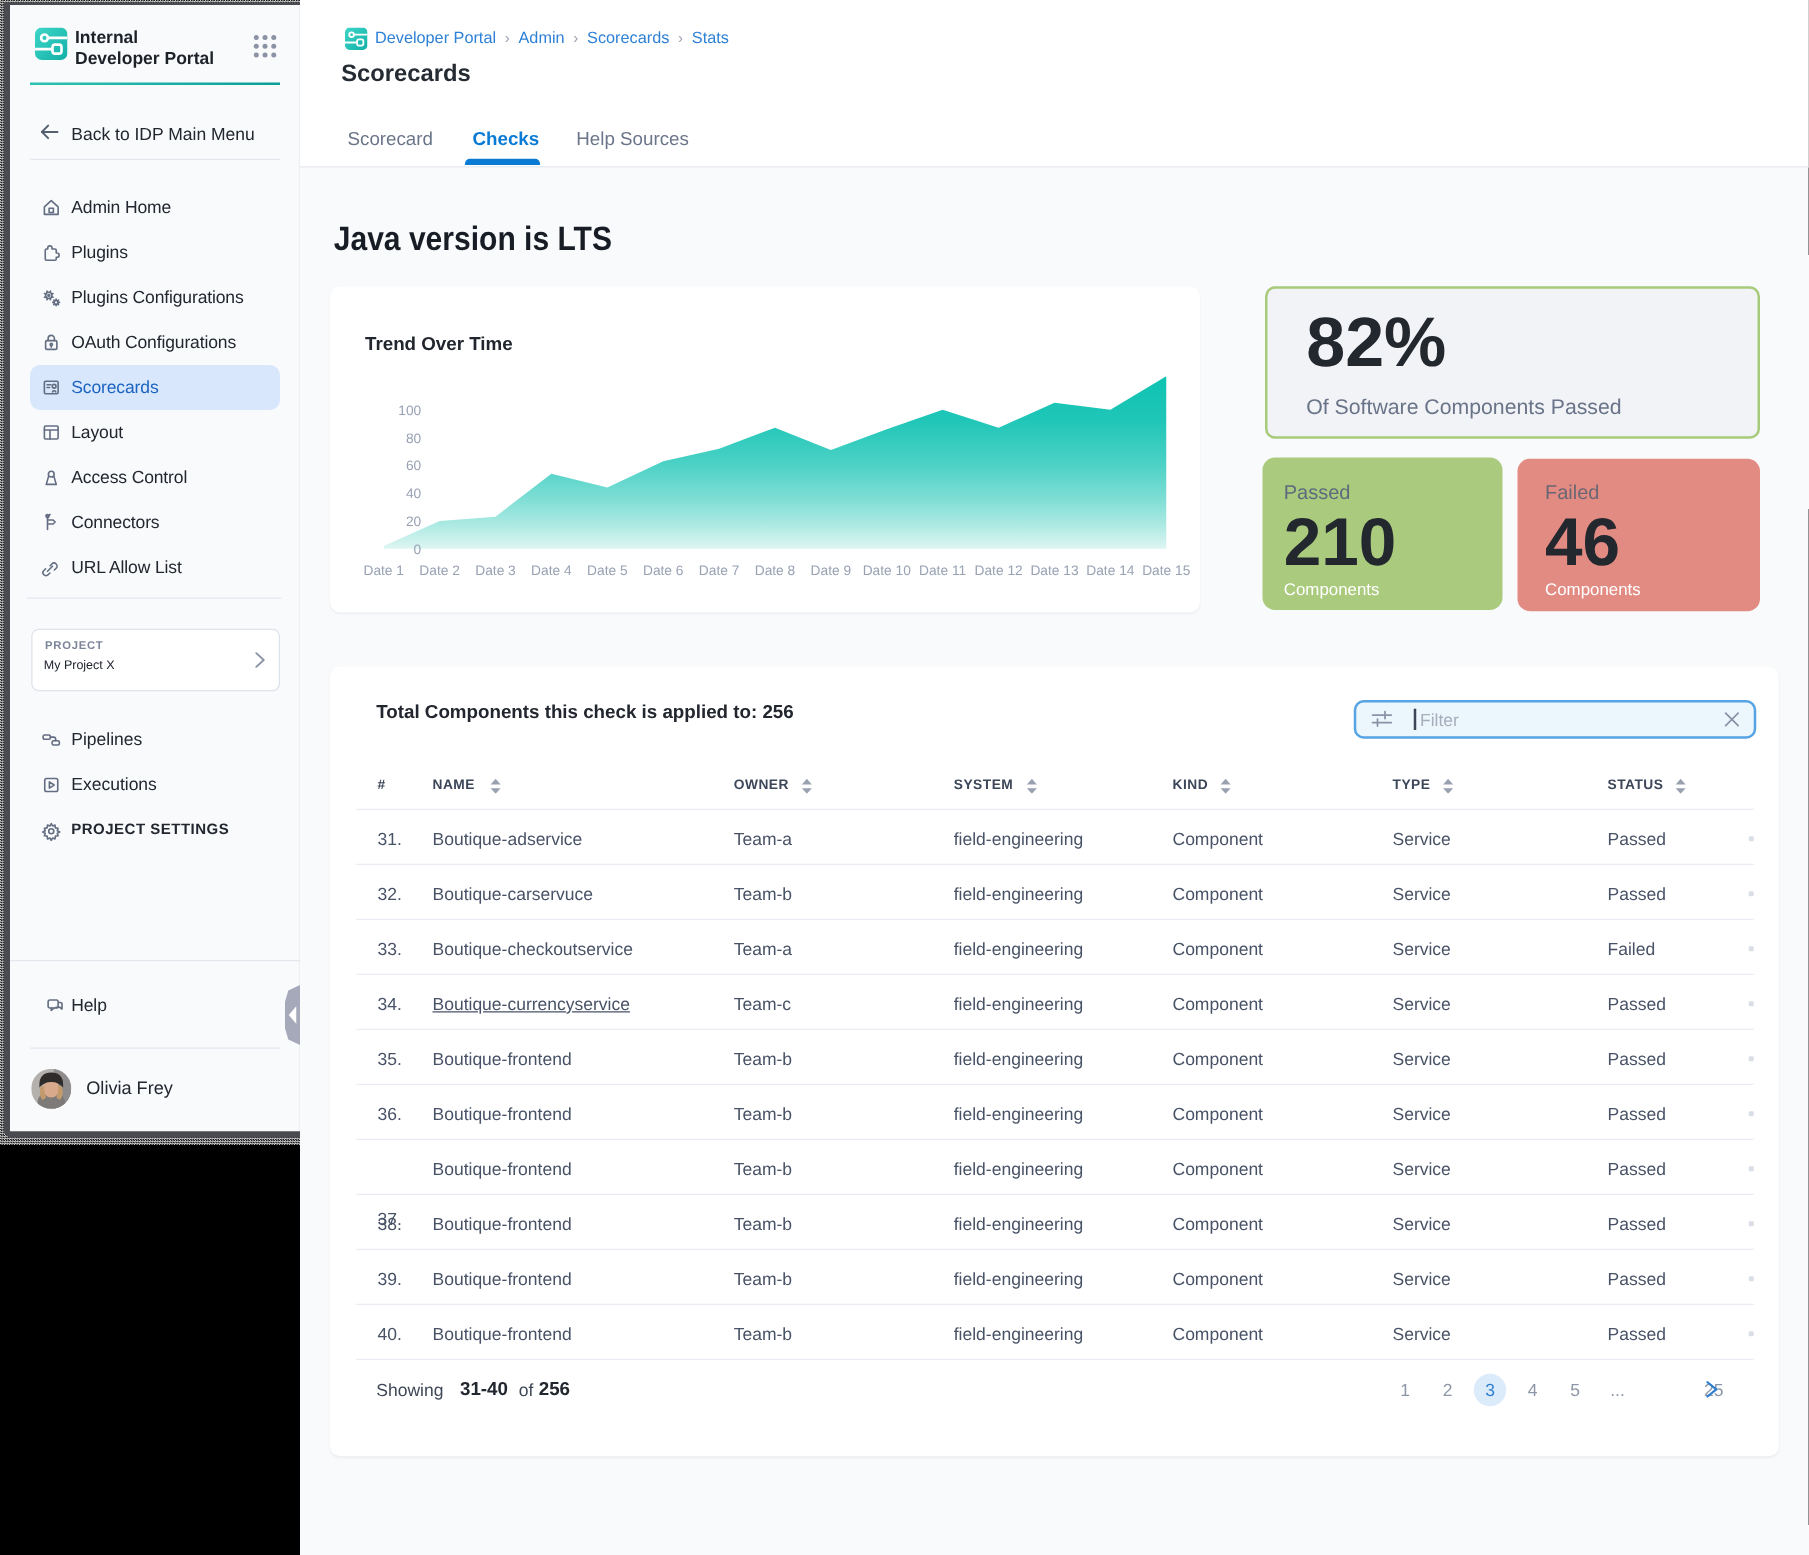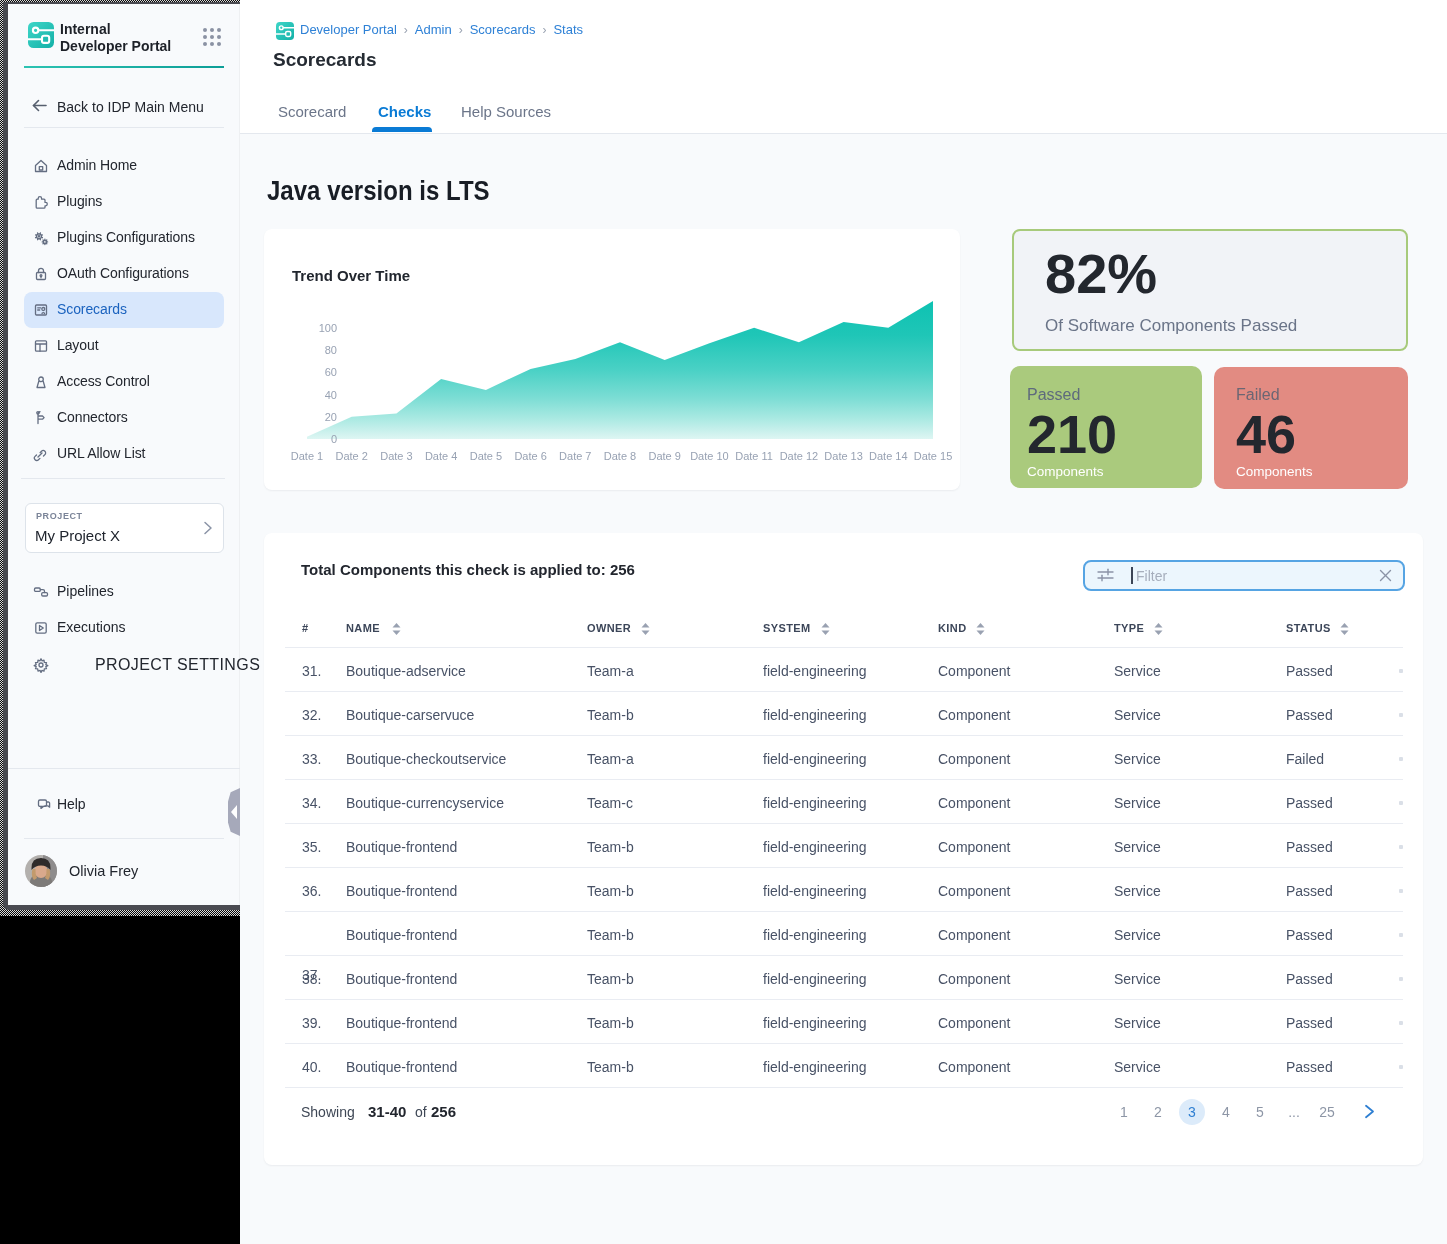--- a/index.html
+++ b/index.html
@@ -210,21 +210,21 @@
       <div class="abs row-txt" style="left:302px; top:751px;">33.</div>
       <div class="abs row-txt" style="left:346px; top:751px;">Boutique-checkoutservice</div>
       <div class="abs row-txt" style="left:587px; top:751px;">Team-a</div>
       <div class="abs row-txt" style="left:763px; top:751px;">field-engineering</div>
       <div class="abs row-txt" style="left:938px; top:751px;">Component</div>
       <div class="abs row-txt" style="left:1114px; top:751px;">Service</div>
       <div class="abs row-txt" style="left:1286px; top:751px;">Failed</div>
       <div class="abs" style="left:1399px; top:757px; width:4px; height:4px; background:#dadfe7; border-radius:1px;"></div>
       <div class="divline" style="top:779px;"></div>
       <div class="abs row-txt" style="left:302px; top:795px;">34.</div>
-      <div class="abs row-txt" style="left:346px; top:795px;">Boutique-currencyservice</div>
+      <div class="abs row-txt" style="left:346px; top:795px;text-decoration:underline;">Boutique-currencyservice</div>
       <div class="abs row-txt" style="left:587px; top:795px;">Team-c</div>
       <div class="abs row-txt" style="left:763px; top:795px;">field-engineering</div>
       <div class="abs row-txt" style="left:938px; top:795px;">Component</div>
       <div class="abs row-txt" style="left:1114px; top:795px;">Service</div>
       <div class="abs row-txt" style="left:1286px; top:795px;">Passed</div>
       <div class="abs" style="left:1399px; top:801px; width:4px; height:4px; background:#dadfe7; border-radius:1px;"></div>
       <div class="divline" style="top:823px;"></div>
       <div class="abs row-txt" style="left:302px; top:839px;">35.</div>
       <div class="abs row-txt" style="left:346px; top:839px;">Boutique-frontend</div>
       <div class="abs row-txt" style="left:587px; top:839px;">Team-b</div>
@@ -286,21 +286,21 @@
   <div class="abs" style="left:415px; top:1104px; font-size:14px; color:#3e4755;">of</div>
   <div class="abs" style="left:431px; top:1103px; font-size:15px; font-weight:bold; color:#22262e;">256</div>
   <div id="pager">
       <div class="abs" style="left:1179px; top:1099px; width:26px; height:26px; border-radius:50%; background:#dcebfa;"></div>
       <div class="abs" style="left:1124px; top:1104px; width:0; font-size:14px; color:#8d96a6; white-space:nowrap; transform:translateX(-50%); text-align:center;"><span style="display:inline-block; transform:translateX(-50%);">1</span></div>
       <div class="abs" style="left:1158px; top:1104px; width:0; font-size:14px; color:#8d96a6; white-space:nowrap; transform:translateX(-50%); text-align:center;"><span style="display:inline-block; transform:translateX(-50%);">2</span></div>
       <div class="abs" style="left:1192px; top:1104px; width:0; font-size:14px; color:#2e7fd2; white-space:nowrap; transform:translateX(-50%); text-align:center;"><span style="display:inline-block; transform:translateX(-50%);">3</span></div>
       <div class="abs" style="left:1226px; top:1104px; width:0; font-size:14px; color:#8d96a6; white-space:nowrap; transform:translateX(-50%); text-align:center;"><span style="display:inline-block; transform:translateX(-50%);">4</span></div>
       <div class="abs" style="left:1260px; top:1104px; width:0; font-size:14px; color:#8d96a6; white-space:nowrap; transform:translateX(-50%); text-align:center;"><span style="display:inline-block; transform:translateX(-50%);">5</span></div>
       <div class="abs" style="left:1294px; top:1104px; width:0; font-size:14px; color:#8d96a6; white-space:nowrap; transform:translateX(-50%); text-align:center;"><span style="display:inline-block; transform:translateX(-50%);">...</span></div>
-      <div class="abs" style="left:1327px; top:1104px; width:0; font-size:14px; color:#8d96a6; white-space:nowrap; transform:translateX(-50%); text-align:center;"><span style="display:inline-block; transform:translateX(-50%);">25</span></div>
+      <div class="abs" style="left:1327px; top:1104px; width:0; font-size:14px; color:#8d96a6; white-space:nowrap; transform:translateX(-50%); text-align:center;"><span style="display:inline-block; transform:translateX(-50%);margin-left:44px;">25</span></div>
       <svg class="abs" style="left:1362px; top:1104px;" width="14" height="15" viewBox="0 0 14 15" fill="none" stroke="#2e7fd2" stroke-width="1.8" stroke-linecap="round" stroke-linejoin="round">
         <polyline points="4,1.8 11,7.5 4,13.2"></polyline>
       </svg>
     </div>
 
   <div class="noise"></div>
   <div class="nband"></div>
   <div class="sbar"></div>
 
   <svg class="abs" style="left:28px; top:22px;" width="26" height="26" viewBox="0 0 26 26">
@@ -394,42 +394,42 @@
       <svg class="micon" style="top:446px;" viewBox="0 0 16 16">
         <path d="M6.5 9.5 l4-4 M5 7.5 L3.6 8.9 a2.4 2.4 0 0 0 3.4 3.4 L8.4 10.9 M8.6 5.1 L10 3.7 a2.4 2.4 0 0 1 3.4 3.4 L12 8.5" transform="translate(-1.5,1.5)" fill="none" stroke="#646e82" stroke-width="1.3" stroke-linecap="round" stroke-linejoin="round"></path>
       </svg>
       <div class="mitem" style="top:445px; color:#22262e;">URL Allow List</div>
     </div>
 
   <div class="sdiv" style="left:21px; top:478px; width:204px;"></div>
 
   <div class="abs" style="left:25px; top:503px; width:199px; height:50px; background:#fff; border:1px solid #dde3ea; border-radius:6px;"></div>
   <div class="abs" style="left:36px; top:511px; font-size:9px; font-weight:bold; letter-spacing:.6px; color:#7b8498;">PROJECT</div>
-  <div class="abs" style="left:35px; top:527px; font-size:15px; color:#20252e;">My Project X</div>
+  <div class="abs" style="left:35px; top:527px; font-size:10px; color:#20252e;">My Project X</div>
   <svg class="abs" style="left:202px; top:521px;" width="12" height="14" viewBox="0 0 12 14" fill="none" stroke="#8a93a6" stroke-width="1.5" stroke-linecap="round" stroke-linejoin="round">
       <polyline points="3,1.5 9,7 3,12.5"></polyline>
     </svg>
 
   <div id="menu2">
       <svg class="micon" style="top:584px;" viewBox="0 0 16 16">
         <rect x="1.5" y="4" width="5.8" height="3.4" rx="1.2" fill="none" stroke="#646e82" stroke-width="1.3" stroke-linecap="round" stroke-linejoin="round"></rect>
         <rect x="8.7" y="8.6" width="5.8" height="3.4" rx="1.2" fill="none" stroke="#646e82" stroke-width="1.3" stroke-linecap="round" stroke-linejoin="round"></rect>
         <path d="M7.3 5.7 h2.7 a1.5 1.5 0 0 1 1.5 1.5 v1.4" fill="none" stroke="#646e82" stroke-width="1.3" stroke-linecap="round" stroke-linejoin="round"></path>
       </svg>
       <div class="mitem" style="top:583px; font-size:14px; font-weight:400; letter-spacing:0;">Pipelines</div>
       <svg class="micon" style="top:620px;" viewBox="0 0 16 16">
         <rect x="2.8" y="2.8" width="10.4" height="10.4" rx="1.4" fill="none" stroke="#646e82" stroke-width="1.3" stroke-linecap="round" stroke-linejoin="round"></rect>
         <path d="M6.5 5.5 L10.3 8 L6.5 10.5 Z" fill="none" stroke="#646e82" stroke-width="1.3" stroke-linecap="round" stroke-linejoin="round"></path>
       </svg>
       <div class="mitem" style="top:619px; font-size:14px; font-weight:400; letter-spacing:0;">Executions</div>
       <svg class="micon" style="top:657px;" viewBox="0 0 16 16">
         <circle cx="8" cy="8" r="2" fill="none" stroke="#646e82" stroke-width="1.3" stroke-linecap="round" stroke-linejoin="round"></circle>
         <path d="M8 1.8 l1 2 2-.7.3 2.2 2.2.3-.7 2 2 1-2 1 .7 2-2.2.3-.3 2.2-2-.7-1 2-1-2-2 .7-.3-2.2-2.2-.3.7-2-2-1 2-1-.7-2 2.2-.3.3-2.2 2 .7Z" fill="none" stroke="#646e82" stroke-width="1.3" stroke-linecap="round" stroke-linejoin="round"></path>
       </svg>
-      <div class="mitem" style="top:656px; font-size:16px; font-weight:400; letter-spacing:.4px;margin-left:38px;">PROJECT SETTINGS</div>
+      <div class="mitem" style="top:656px; font-size:12px; font-weight:700; letter-spacing:.4px;">PROJECT SETTINGS</div>
     </div>
 
   <div class="sdiv" style="left:8px; top:768px; width:232px;"></div>
 
   <div id="helprow">
       <svg class="micon" style="left:36px; top:797px;" viewBox="0 0 16 16">
         <rect x="2.5" y="3" width="8" height="6.4" rx="1.4" fill="none" stroke="#646e82" stroke-width="1.3" stroke-linecap="round" stroke-linejoin="round"></rect>
         <path d="M5 9.4 v2 l2.4-2" fill="none" stroke="#646e82" stroke-width="1.3" stroke-linecap="round" stroke-linejoin="round"></path>
         <path d="M11 5 h1.4 a1.2 1.2 0 0 1 1.2 1.2 v4 l-1.8-1.4 h-3" fill="none" stroke="#646e82" stroke-width="1.3" stroke-linecap="round" stroke-linejoin="round"></path>
       </svg>

